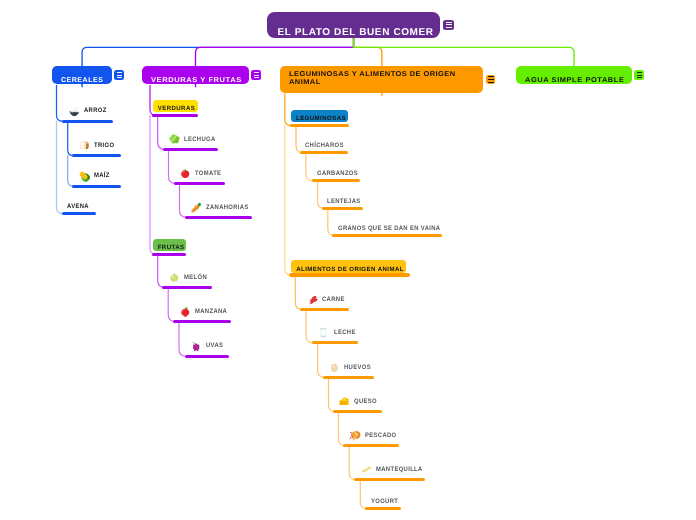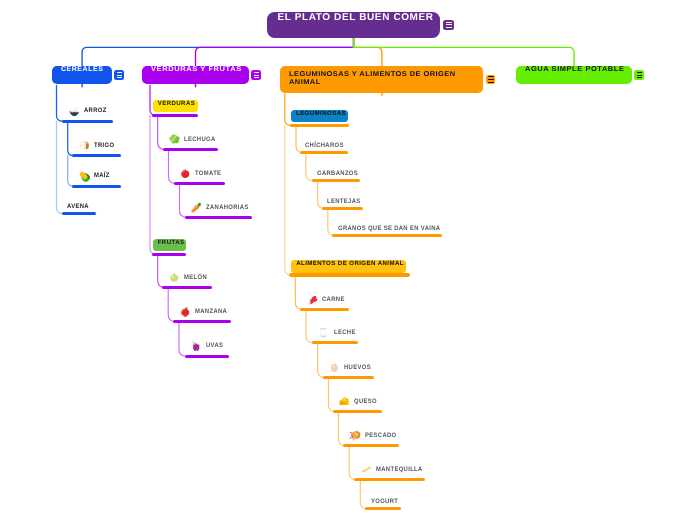--- a/index.html
+++ b/index.html
@@ -2,21 +2,21 @@
 <html><head>
 <meta charset="utf-8">
 <title>mindmap</title>
 <style>
   html,body{margin:0;padding:0;background:#ffffff;}
   *{-webkit-font-smoothing:antialiased;text-rendering:geometricPrecision;}
   body{width:696px;height:520px;font-family:"Liberation Sans",sans-serif;overflow:hidden;}
   #stage{position:relative;width:696px;height:520px;background:#fff;}
   svg#links{position:absolute;left:0;top:0;width:696px;height:520px;}
   .pill{position:absolute;border-radius:8px;font-weight:bold;
-        display:flex;align-items:flex-start;box-sizing:border-box;white-space:nowrap;}
+        display:flex;align-items:flex-end;box-sizing:border-box;white-space:nowrap;}
   .pill.two{white-space:normal;}
   .pill span{display:inline-block;transform-origin:left center;}
 
   .noteicon{position:absolute;border-radius:2.5px;display:flex;flex-direction:column;
         align-items:flex-end;justify-content:center;box-sizing:border-box;padding-right:1.6px;}
   .noteicon i{display:block;height:1px;border-radius:.5px;margin:.8px 0;}
   .leaf{position:absolute;display:flex;align-items:center;white-space:nowrap;}
   .leaf .lbl{font-size:6.4px;font-weight:bold;color:#56585c;letter-spacing:.38px;
         display:inline-block;transform:scaleX(.92);transform-origin:left center;}
   .leaf .ic{width:12.6px;height:12.6px;margin-right:3.6px;display:block;flex:none;}

